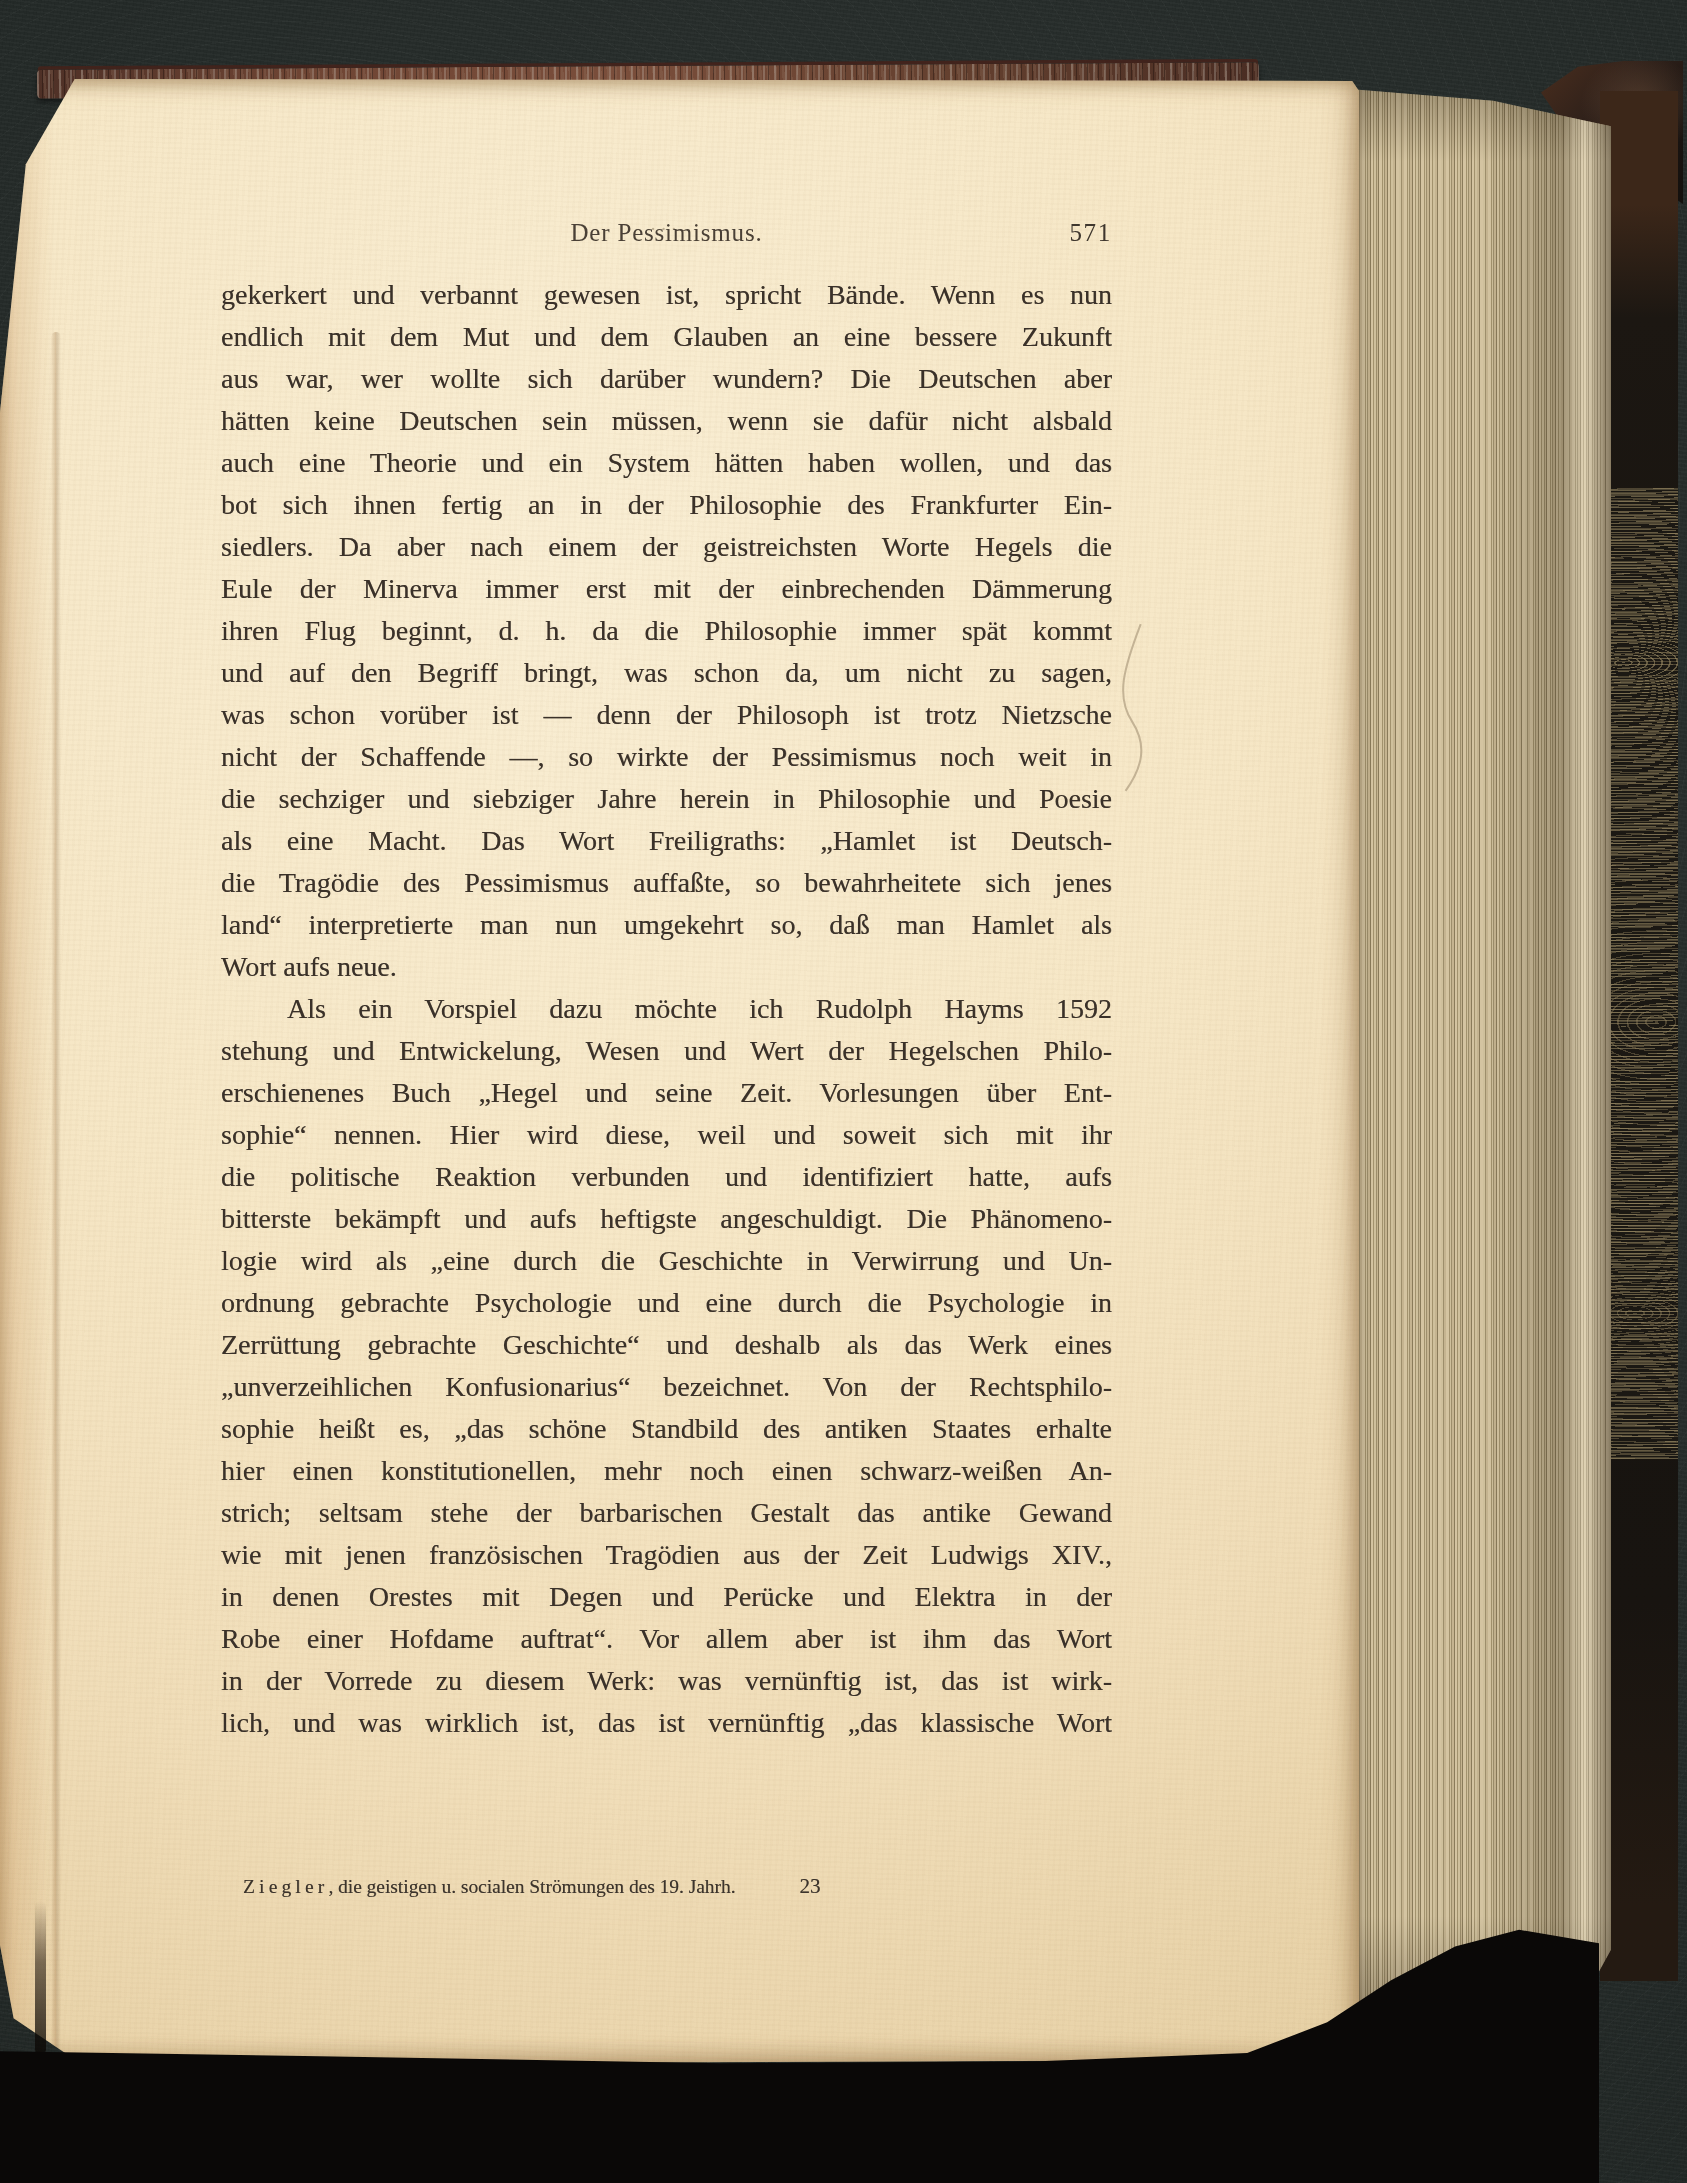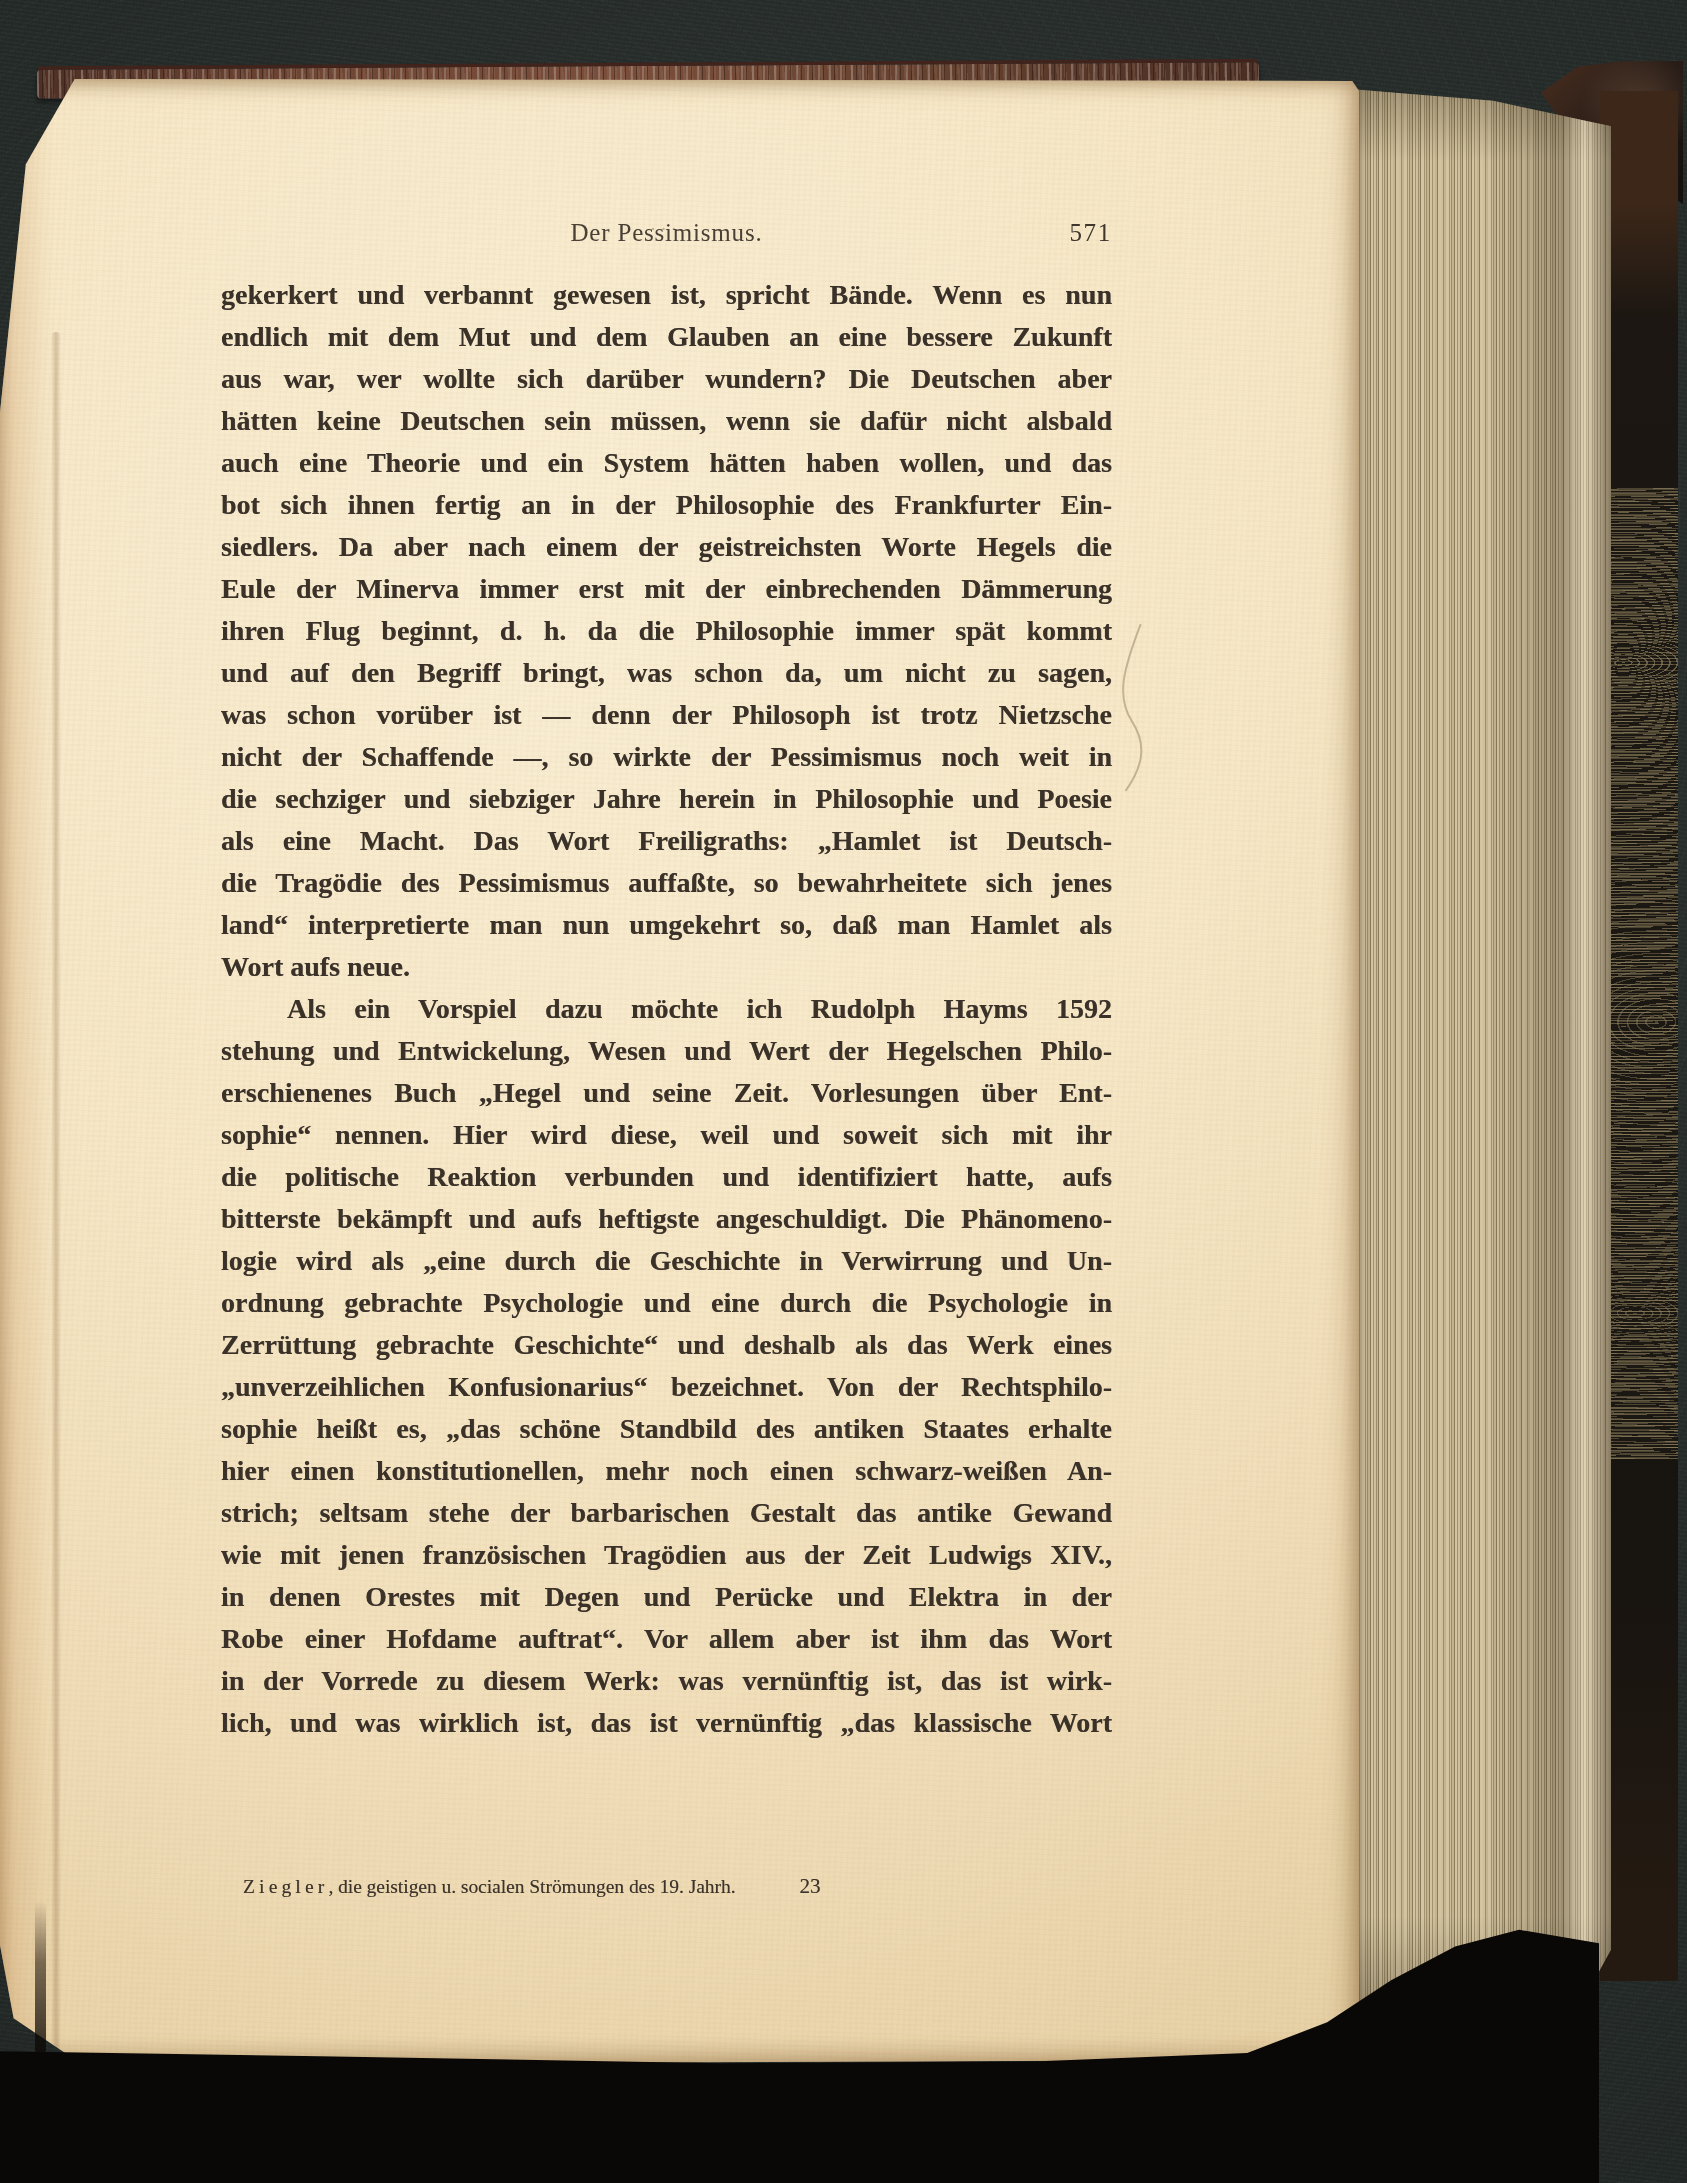--- a/index.html
+++ b/index.html
@@ -77,21 +77,21 @@
   .bottom-left-gap{position:absolute;left:35px;top:1901px;width:11px;height:154px;border-radius:5.9px;
     background:linear-gradient(180deg, rgba(30,20,12,0.0), rgba(30,20,12,0.55) 40%, rgba(10,7,4,0.8));}
 
   
   .header{position:absolute;left:221px;top:216px;width:891px;height:34px;
     color:#4a4036;font-size:25px;line-height:34px;}
   .running-title{position:absolute;left:0;width:100%;text-align:center;letter-spacing:0.8px;}
   .page-number{position:absolute;right:0;top:0;color:#3f372e;letter-spacing:1.7px;}
 
   .body-text{position:absolute;left:221px;top:274px;width:891px;color:var(--ink,#3a3129);
-    font-size:28px;font-weight:bold;}
+    font-size:28px;}
   .line{height:42px;line-height:42px;white-space:normal;overflow:hidden;
     text-align:justify;text-align-last:justify;-moz-text-align-last:justify;
     text-shadow:0.3px 0.3px 0.3px rgba(58,49,41,0.55);}
   .line.indent{text-indent:66px;}
   .line.no-just{text-align-last:left;-moz-text-align-last:left;}
 
   .footer{position:absolute;left:243px;top:1872px;width:852px;height:29px;
     font-size:19.4px;line-height:29px;color:#3c342c;white-space:nowrap;
     text-shadow:0.3px 0.3px 0.3px rgba(60,52,44,0.5);}
   .footer .author{letter-spacing:4.2px;}

